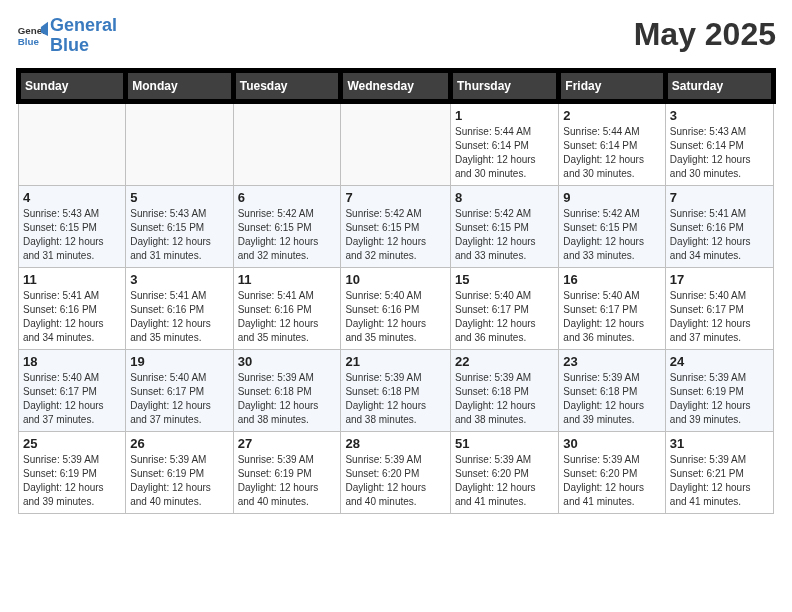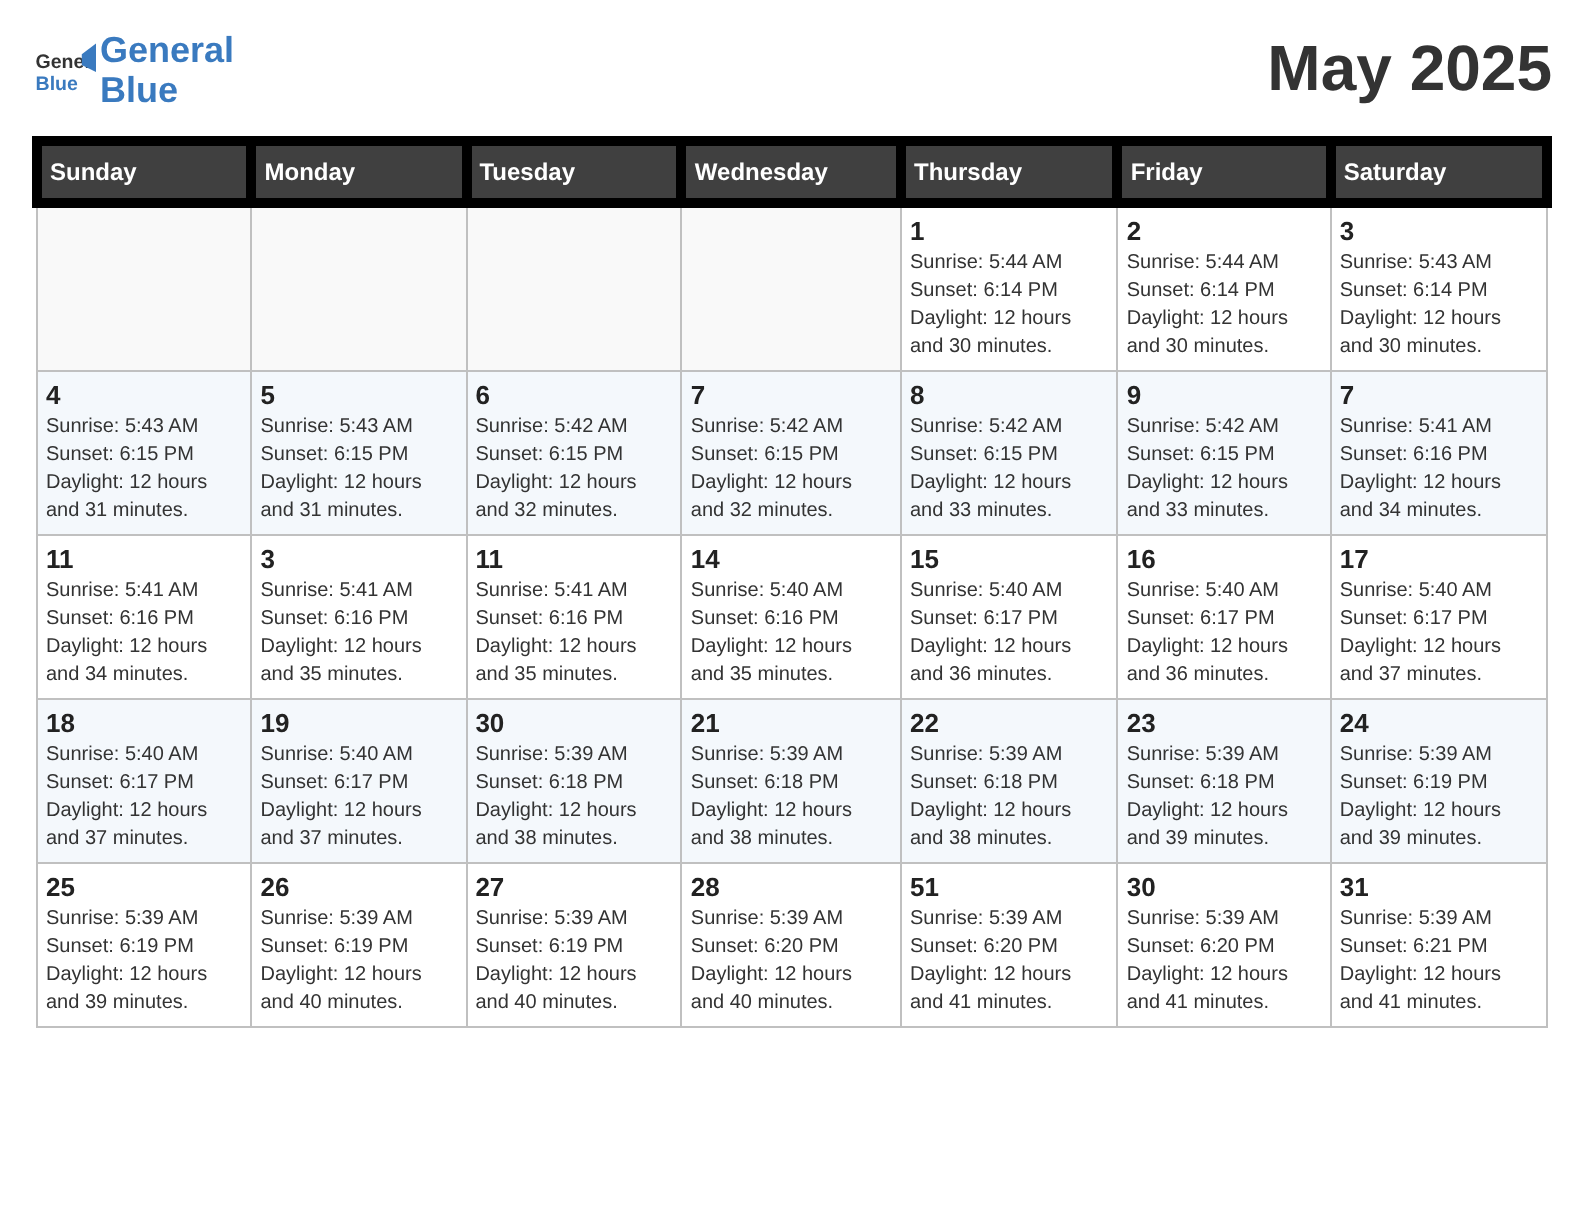--- a/index.html
+++ b/index.html
@@ -217,21 +217,21 @@
 and 35 minutes.</div>
         </td>
         <td>
           <span class="day-num">11</span>
           <div class="day-info" style="white-space: pre-line;">Sunrise: 5:41 AM
 Sunset: 6:16 PM
 Daylight: 12 hours
 and 35 minutes.</div>
         </td>
         <td>
-          <span class="day-num">14</span>
+          <span class="day-num">10</span>
           <div class="day-info" style="white-space: pre-line;">Sunrise: 5:40 AM
 Sunset: 6:16 PM
 Daylight: 12 hours
 and 35 minutes.</div>
         </td>
         <td>
           <span class="day-num">15</span>
           <div class="day-info" style="white-space: pre-line;">Sunrise: 5:40 AM
 Sunset: 6:17 PM
 Daylight: 12 hours

